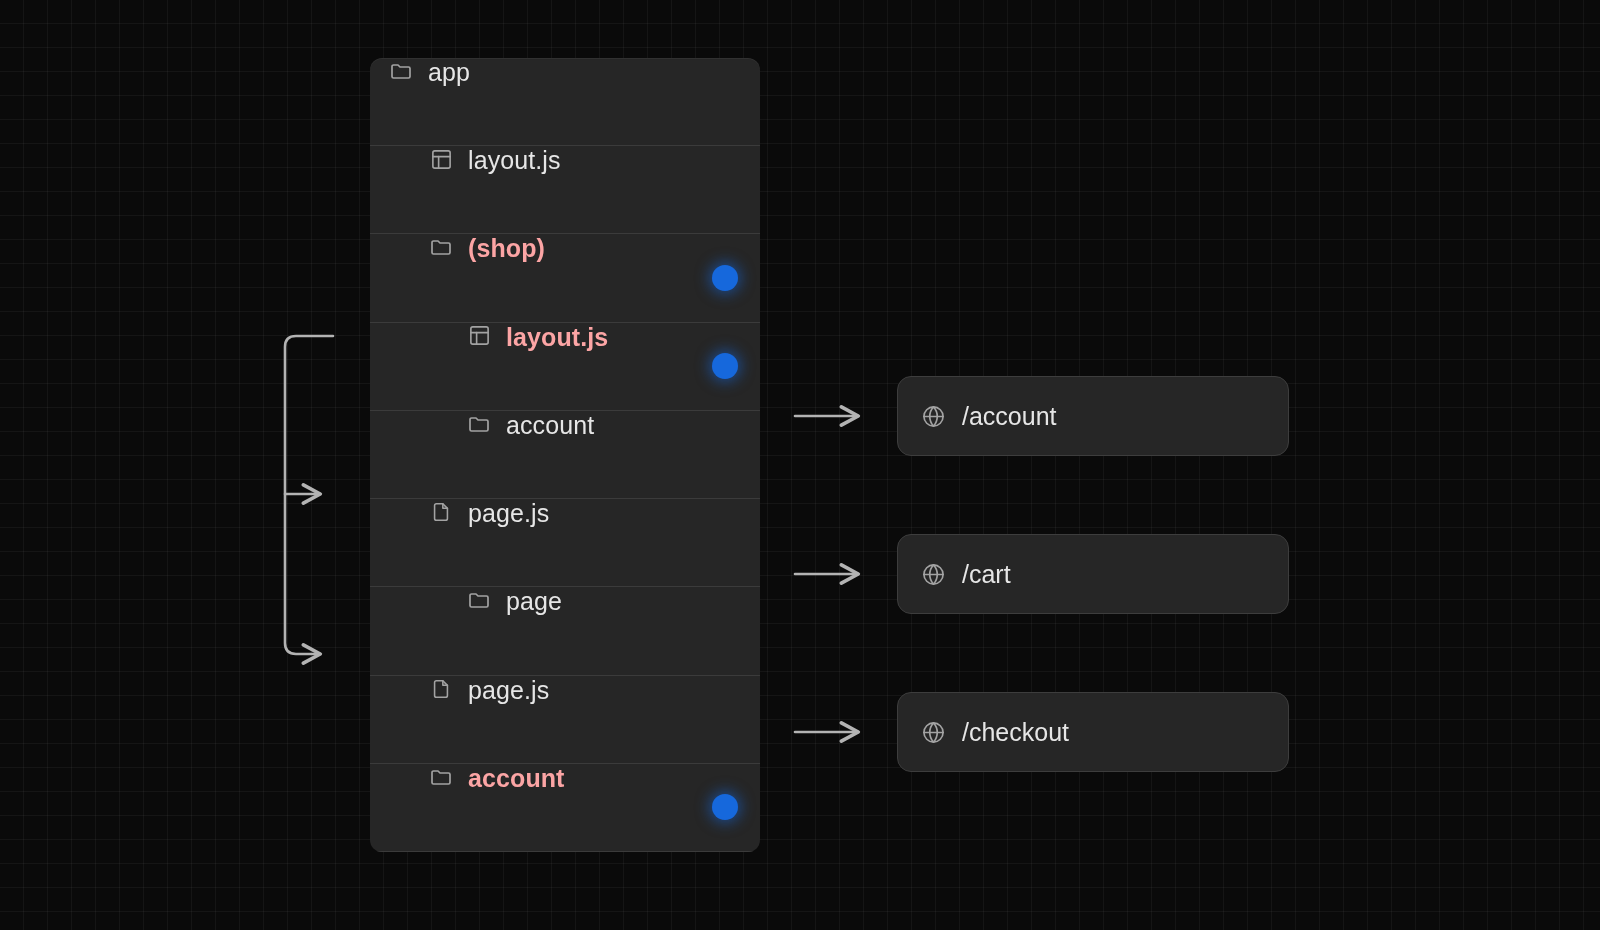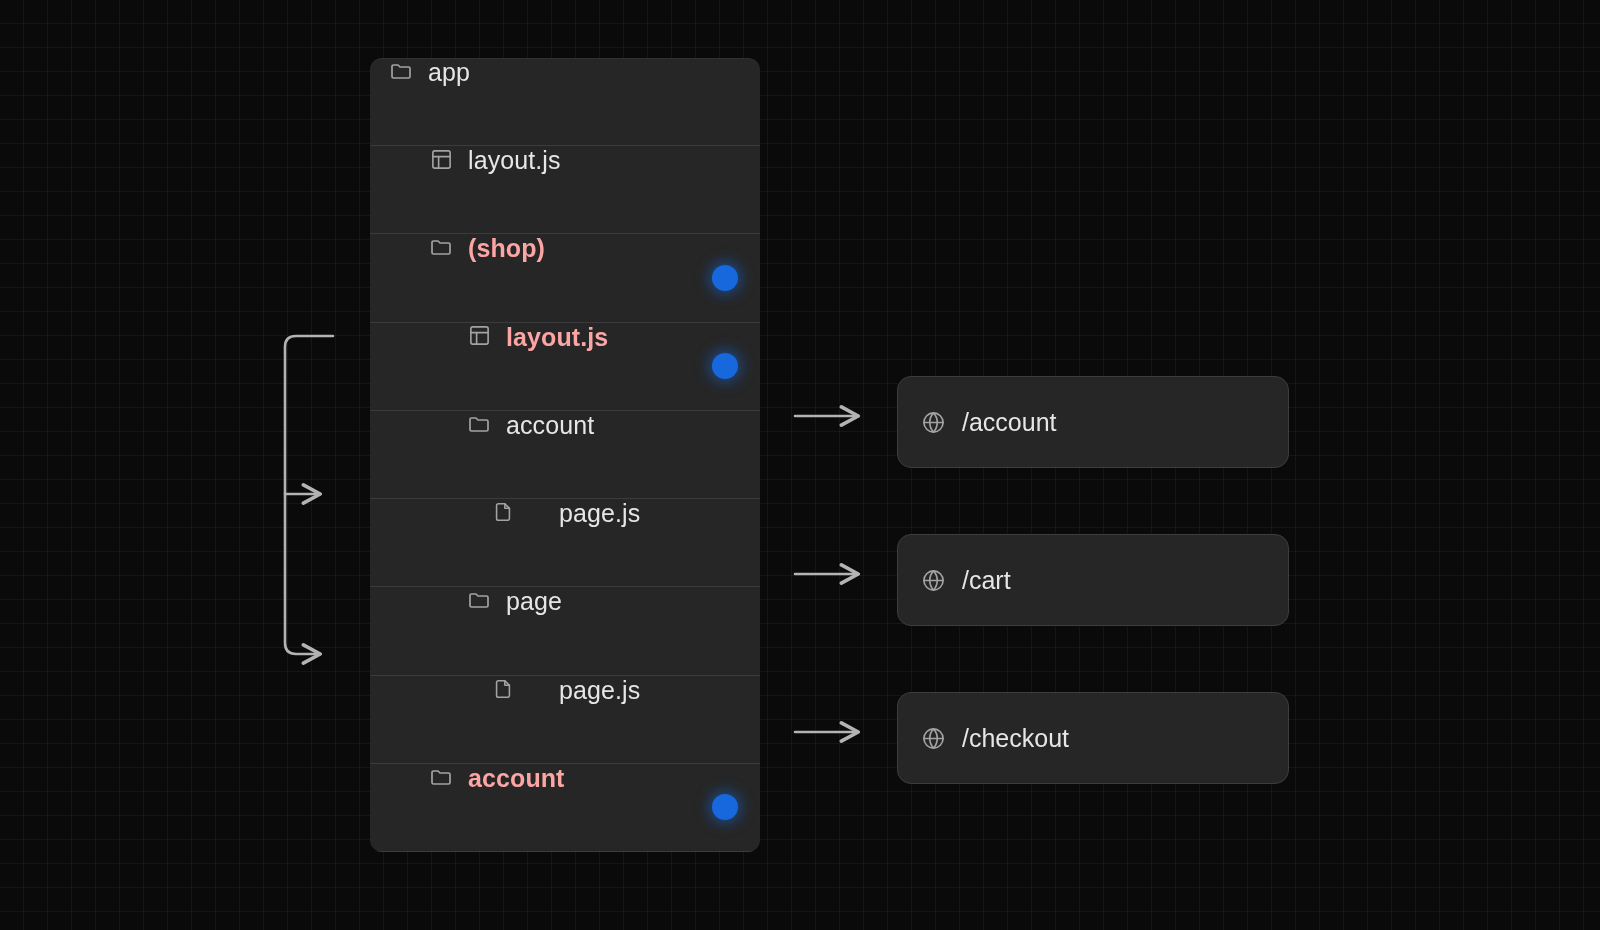--- a/index.html
+++ b/index.html
@@ -75,39 +75,39 @@
   .tree-row .row-icon svg { display: block; }
 
   .tree-row .row-label { white-space: nowrap; }
   .tree-row.bold .row-label { font-weight: 700; color: #fca5a5; }
   .tree-row.bold { color: #ffffff; }
 
   
   .depth-0 { padding-left: 18px; }
   .depth-1 { padding-left: 58px; }
   .depth-2 { padding-left: 96px; }
-  .depth-3 { padding-left: 120px; gap: 29px; }
+  .depth-3 { padding-left: 58px; }
 
   .row-dot {
     position: absolute;
     right: 22px;
     top: 50%;
     transform: translateY(-50%);
     width: 26px;
     height: 26px;
     border-radius: 50%;
     background: #1668dc;
     box-shadow: 0 0 14px 3px rgba(22,104,220,0.55);
   }
 
   
   .route-card {
     position: absolute;
     width: 392px;
-    height: 92px;
+    height: 80px;
     background: #262626;
     border: 1px solid #3d3d3d;
     border-radius: 14px;
     display: flex;
     align-items: center;
     padding-left: 22px;
     color: #e6e6e6;
     font-size: 25px;
   }
   .route-card .route-icon {

